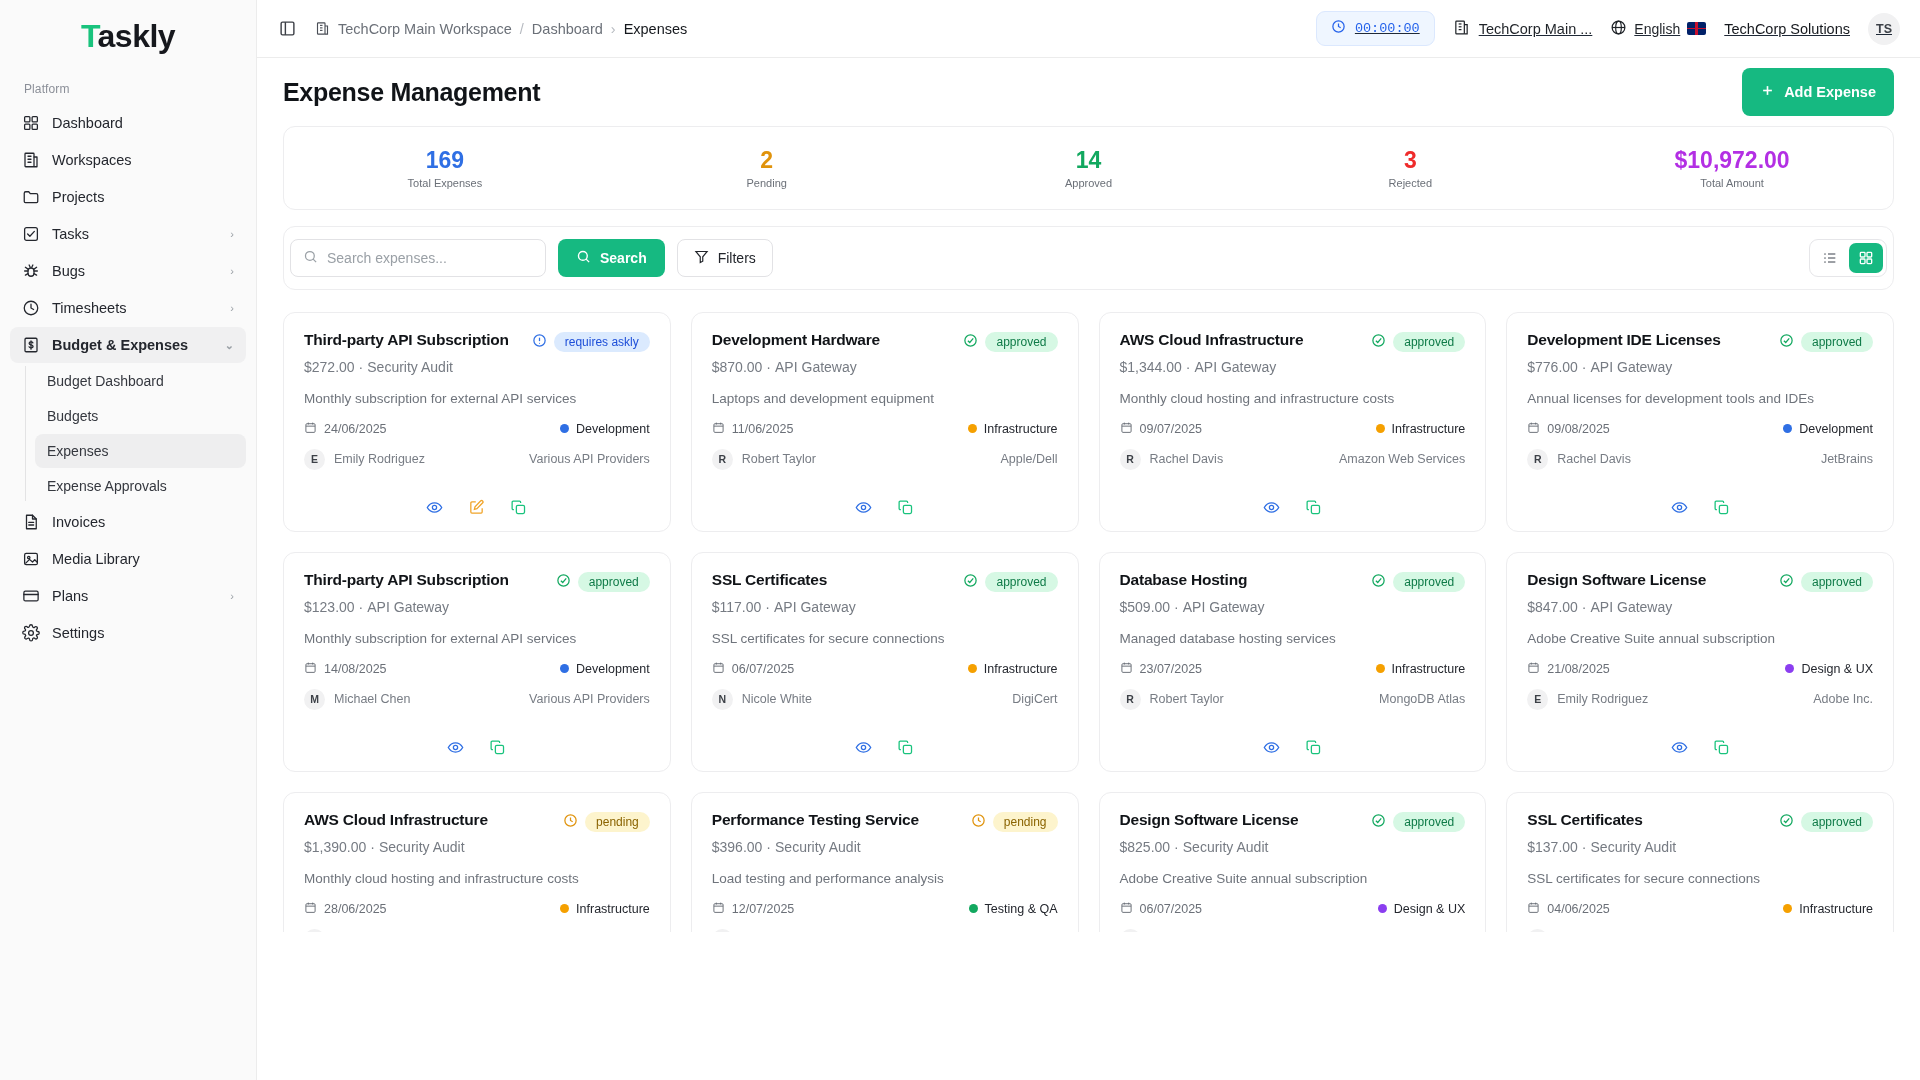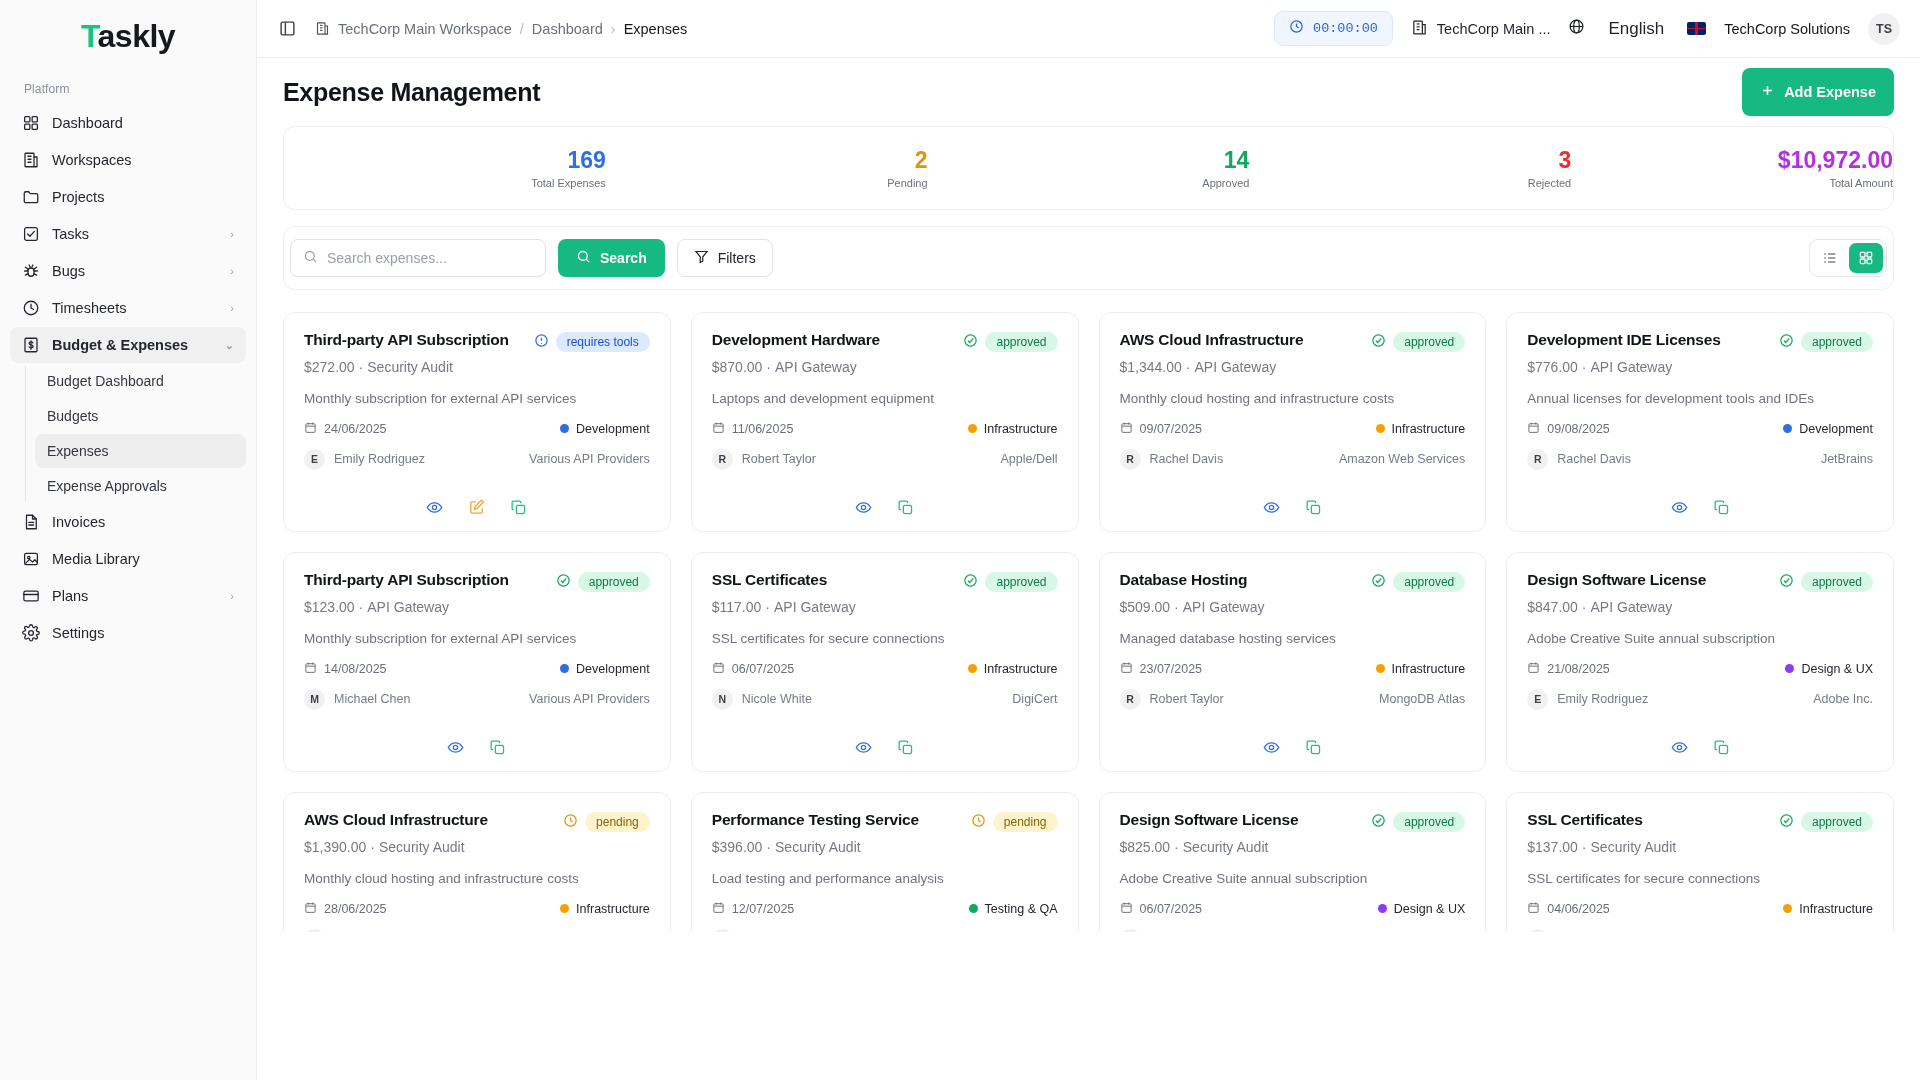--- a/index.html
+++ b/index.html
@@ -54,29 +54,29 @@
   .topbar {
     height: 58px; min-height: 58px; border-bottom: 1px solid #ececec;
     display: flex; align-items: center; padding: 0 20px 0 16px; gap: 10px; background:#fff;
   }
   .panel-toggle { width: 28px; height: 28px; display:flex; align-items:center; justify-content:center; border-radius:6px; cursor:pointer; color:#3d4047;}
   .crumbs { display: flex; align-items: center; gap: 8px; font-size: 14.5px; color: #6b7078; margin-left: 4px; }
   .crumbs .bc-icon { display:flex; align-items:center; color:#4a4e56; }
   .crumbs a { color: #6b7078; text-decoration: none; cursor: pointer; }
   .crumbs .sep { color: #b7bbc1; }
   .crumbs .current { color: #15181d; font-weight: 500; }
-  .topbar-right { margin-left: auto; display: flex; align-items: center; gap: 18px; }
+  .topbar-right { margin-left: auto; display: flex; align-items: center; gap: 18px; text-decoration: underline; }
   .timer-pill {
     display: flex; align-items: center; gap: 9px;
     background: #eff6ff; border: 1px solid #dbe8fe; color: #2563eb;
     border-radius: 9px; padding: 7px 14px; font-size: 13.5px; cursor: pointer;
     font-family: "Liberation Mono", monospace;
   }
   .ws-chip { display:flex; align-items:center; gap:9px; font-size:14.5px; color:#1f2328; cursor:pointer; max-width:180px;}
-  .lang-chip { display:flex; align-items:center; gap:23px; font-size:17px; color:#1f2328; cursor:pointer; }
+  .lang-chip { display:flex; align-items:center; gap:7px; font-size:14px; color:#1f2328; cursor:pointer; }
   .flag { width:19px; height:13px; border-radius:2px; display:inline-block; position:relative; overflow:hidden; background:#012169;}
   .flag::before { content:""; position:absolute; inset:0;
     background:
       linear-gradient(to bottom, transparent 43%, #fff 43%, #fff 57%, transparent 57%),
       linear-gradient(to right, transparent 41%, #fff 41%, #fff 59%, transparent 59%);
   }
   .flag::after { content:""; position:absolute; inset:0;
     background:
       linear-gradient(to bottom, transparent 45.5%, #c8102e 45.5%, #c8102e 54.5%, transparent 54.5%),
       linear-gradient(to right, transparent 44%, #c8102e 44%, #c8102e 56%, transparent 56%);
@@ -95,21 +95,21 @@
     margin-left: auto; display:flex; align-items:center; gap:9px;
     background:#16b981; color:#fff; border:none; border-radius:8px;
     padding: 0 18px; height:48px; font-size:14.5px; font-weight:600; cursor:pointer;
     font-family:"Liberation Sans",sans-serif;
   }
 
   .stats-card {
     border:1px solid #ededef; border-radius:12px; background:#fff;
     display:flex; height:84px; align-items:center; margin-bottom:16px;
   }
-  .stat { flex:1; text-align:right; }
+  .stat { flex:1; text-align:center; }
   .stat .num { font-size:23px; font-weight:700; line-height:1.15; }
   .stat .lbl { font-size:11px; color:#6b7078; margin-top:4px; }
 
   .toolbar-card {
     border:1px solid #ededef; border-radius:12px; background:#fff;
     height:64px; display:flex; align-items:center; padding: 0 6px; gap:12px; margin-bottom:22px;
   }
   .search-box {
     width:256px; height:38px; border:1px solid #e2e2e5; border-radius:8px;
     display:flex; align-items:center; gap:9px; padding: 0 12px; background:#fff;
@@ -466,21 +466,21 @@
         <div class="grid" id="grid-root">
             <div class="xcard">
               <div class="xc-head">
                 <div class="xc-title">Third-party API Subscription</div>
                 <div class="badge-wrap">
                   <span><svg width="15" height="15" viewBox="0 0 24 24" fill="none" stroke="#2f6fe4" stroke-width="2">
                       <circle cx="12" cy="12" r="9"></circle>
                       <line x1="12" y1="7.5" x2="12" y2="13"></line>
                       <circle cx="12" cy="16.4" r="0.9" fill="#2f6fe4" stroke="none"></circle>
                     </svg></span>
-                  <span class="badge requires">requires tools</span>
+                  <span class="badge requires">requires askly</span>
                 </div>
               </div>
               <div class="xc-sub"><span>$272.00</span><span class="dot-sep">·</span><span>Security Audit</span></div>
               <div class="xc-desc">Monthly subscription for external API services</div>
               <div class="xc-meta">
                 <span class="xc-date">
                   <span><svg width="13" height="13" viewBox="0 0 24 24" fill="none" stroke="#6b7078" stroke-width="1.8">
                       <rect x="3.5" y="5" width="17" height="16" rx="2"></rect>
                       <line x1="3.5" y1="9.5" x2="20.5" y2="9.5"></line>
                       <line x1="8" y1="3" x2="8" y2="6.5"></line>

